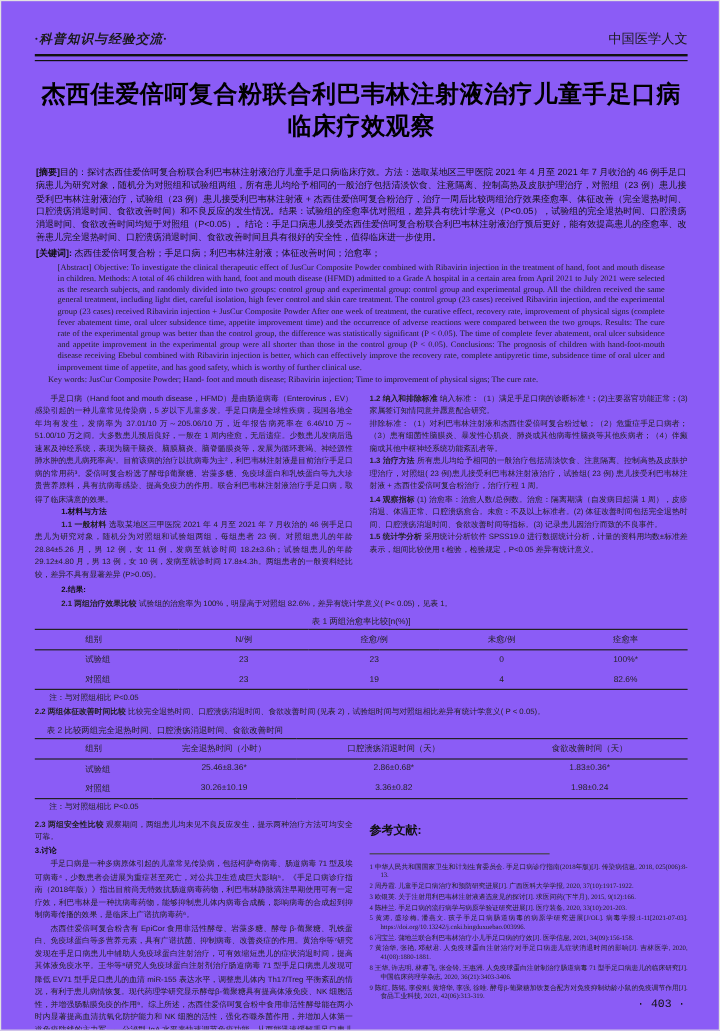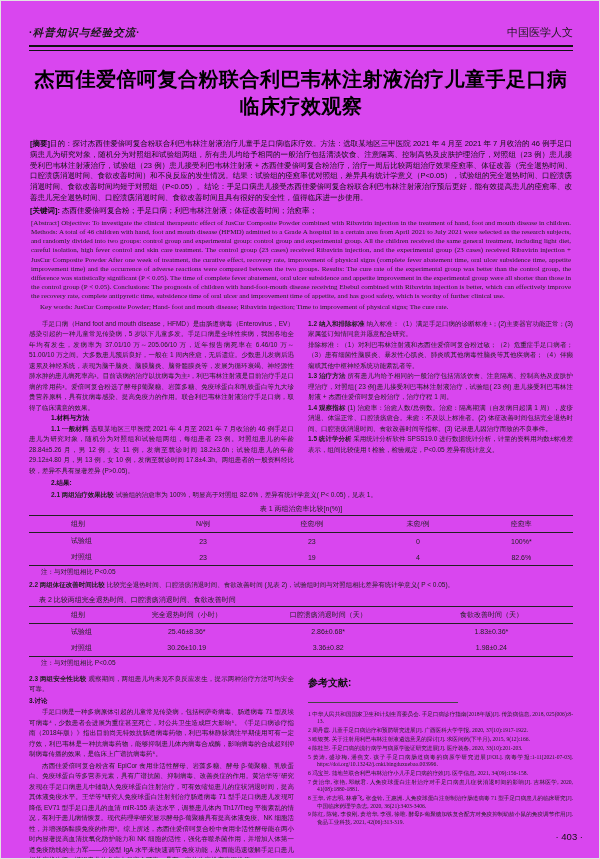--- a/index.html
+++ b/index.html
@@ -1,32 +1,32 @@
 <!DOCTYPE html>
 <html><head>
 <meta charset="utf-8">
 <style>
   html,body { margin:0; padding:0; background:#fff; }
   body { width:600px; height:859px; font-family:"Liberation Sans",sans-serif; color:#1a1a1a; }
   .page { position:relative; width:600px; height:859px; box-sizing:border-box;
-          padding:24px 26px 0 28px; border:1px solid #e2e2e2; overflow:hidden; background:#d946ef; }
+          padding:24px 26px 0 28px; border:1px solid #e2e2e2; overflow:hidden; background:#8b5cf6; }
 
   .hdr { display:flex; justify-content:space-between; align-items:baseline; }
   .hdr-left  { font-family:"Liberation Serif",serif; font-style:italic; font-weight:700; font-size:10.5px; letter-spacing:1px; }
   .hdr-right { font-weight:400; font-size:11px; }
   .dbl-rule { margin-top:5px; height:3px; border-top:2.5px solid #111; border-bottom:1.2px solid #111; }
 
   .title { margin:15px 0 19px; text-align:center; font-size:20px; line-height:27px; font-weight:700; letter-spacing:0.5px; color:#000; }
 
   .abstract { font-size:7.5px; line-height:10.8px; text-align:justify; margin:0 1px 2px; color:#111; }
   .keywords { font-size:7.5px; line-height:10px; margin:1px 1px 3px; color:#111; }
   .b { font-weight:700; }
 
   .en-title { font-family:"Liberation Serif",serif; font-size:7px; text-align:center; margin:3px 0 2px; color:#222; }
-  .en-abs   { font-family:"Liberation Serif",serif; font-size:7px; line-height:9.2px; text-align:justify; margin:0 2px; color:#222; }
+  .en-abs   { font-family:"Liberation Serif",serif; font-size:7px; line-height:9.2px; text-align:justify; margin:0 19px; color:#222; }
   .en-keys  { font-family:"Liberation Serif",serif; font-size:7px; margin:1px 11px 0; color:#222; }
 
   .two-col { display:flex; gap:14px; margin-top:8px; }
   .col { flex:1; min-width:0; }
 
   .p { font-size:6.5px; line-height:10.5px; text-align:justify; margin:0; color:#222; }
   .ind  { text-indent:13px; }
   .ind1 { text-indent:22px; }
   .h { font-weight:700; color:#111; }
 
@@ -42,21 +42,21 @@
   table.tbl .c1 { text-align:left; padding-left:42px; }
   .tbl-note { font-size:6.5px; margin:2px 0 3px 12px; color:#222; }
 
   .bottom { margin-top:6px; }
   .bottom .p { margin-bottom:1px; }
   .ref-hd { font-size:10px; font-weight:700; margin:2px 0 11px; color:#111; }
   .ref-rule { width:150px; border-top:1px solid #444; margin:12px 0 8px; }
   .ref { font-family:"Liberation Serif",serif; font-size:5.6px; line-height:7.4px; margin:0 0 1.5px;
          padding-left:9px; text-indent:-9px; text-align:justify; color:#222; }
 
-  .footer { position:absolute; top:830px; right:16px; font-family:Liberation Sans, sans-serif; font-size:9.5px; color:#111; }
+  .footer { position:absolute; top:830px; right:28px; font-family:Liberation Mono, monospace; font-size:9.5px; color:#111; }
 </style>
 </head>
 <body>
 
 <div class="page">
 
   <div class="hdr">
     <span class="hdr-left">·科普知识与经验交流·</span>
     <span class="hdr-right">中国医学人文</span>
   </div>

